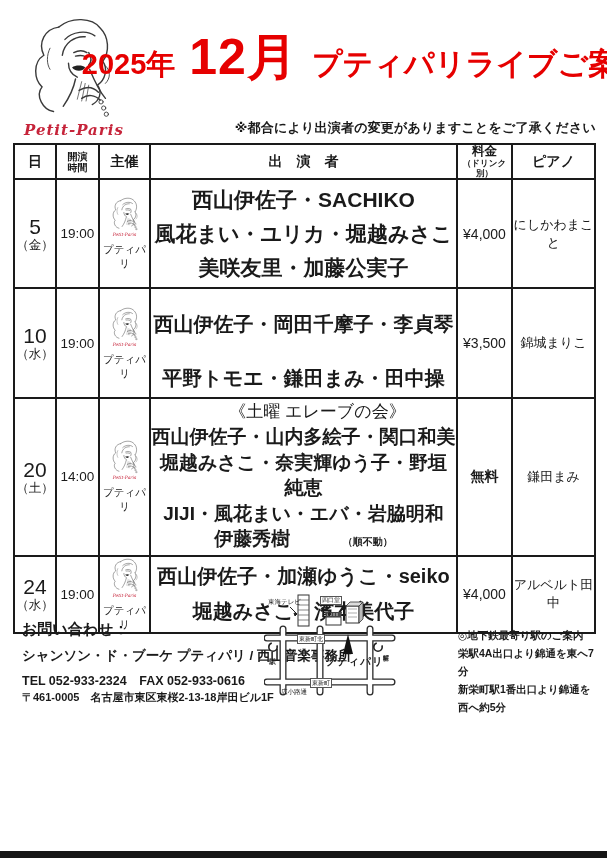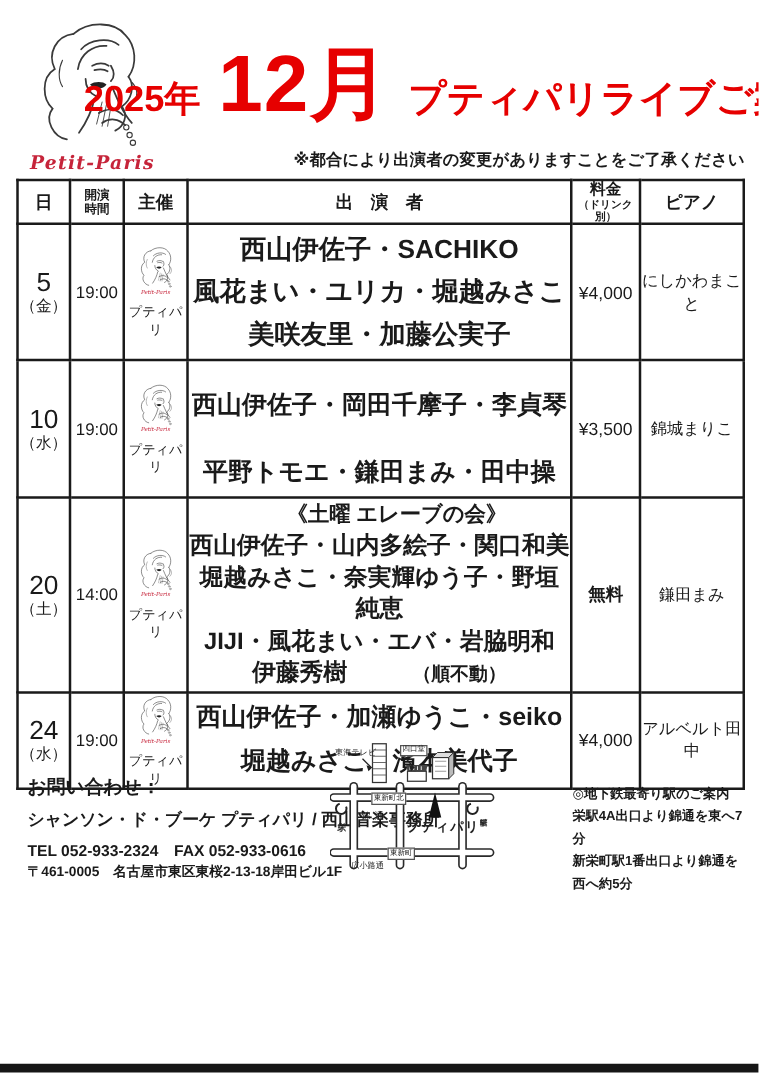--- a/index.html
+++ b/index.html
@@ -8,21 +8,21 @@
   .page { position:relative; width:607px; height:860px; background:#ffffff; overflow:hidden; }
 
   
   .logo { position:absolute; left:22px; top:13px; width:108px; height:126px; }
   .logo-sketch { width:100px; height:110px; display:block; }
   .logo-script { position:absolute; left:2px; top:108px; font-family:"DejaVu Serif","Liberation Serif",serif;
                  font-style:italic; font-weight:700; color:#c6243a; font-size:15px; letter-spacing:1px; }
   .title-row { position:absolute; left:132px; top:24px; width:466px; display:flex;
                align-items:baseline; justify-content:center; gap:14px; color:#e60000; white-space:nowrap; }
   .t-year  { font-size:29px; font-weight:700; }
-  .t-month { font-size:64px; font-weight:700; letter-spacing:1px; }
+  .t-month { font-size:50px; font-weight:700; letter-spacing:1px; }
   .t-rest  { font-size:30px; font-weight:700; }
   .notice { position:absolute; right:11px; top:119px; font-size:13px; font-weight:700; letter-spacing:0.2px; }
 
   
   table.sched { position:absolute; left:13px; top:143px; width:581px; border-collapse:collapse; table-layout:fixed; }
   .sched th, .sched td { border:2px solid #1a1a1a; text-align:center; vertical-align:middle; padding:0; }
   .sched th { font-size:14px; font-weight:700; height:33px; }
   .th-sub { font-size:10px; line-height:11px; font-weight:700; }
   .th-fee-main { font-size:12.5px; line-height:13px; }
   .th-fee-sub  { font-size:8.5px; line-height:10px; font-weight:700; }
@@ -33,22 +33,22 @@
   .c-org  { vertical-align:middle; }
   .org-inner { display:flex; flex-direction:column; align-items:center; justify-content:center; }
   .mini-sketch { width:34px; height:36px; display:block; }
   .mini-script { font-family:"DejaVu Serif","Liberation Serif",serif; font-style:italic; color:#c6243a;
                  font-size:4.5px; line-height:5px; }
   .org-label { font-size:10.5px; margin-top:6px; }
   .c-perf { font-weight:700; }
   .r1 .pl { font-size:21px; line-height:34px; }
   .r2 .pl { font-size:20px; line-height:37px;margin-top:17px; }
   .r3 .pl { font-size:19px; line-height:25.5px; }
-  .r3 .pl-title { font-size:17px; line-height:25px; font-weight:700;padding-left:28px; }
-  .r3 .pl-note { font-size:15px; font-weight:700;margin-left:47px; }
+  .r3 .pl-title { font-size:17px; line-height:25px; font-weight:400;padding-left:28px; }
+  .r3 .pl-note { font-size:10px; font-weight:700;margin-left:47px; }
   .r4 .pl { font-size:20px; line-height:35px; }
   .c-fee { font-size:14px;margin-left:27px; }
   .fee-bold { font-weight:700; }
   .c-piano { font-size:13px; }
 
   
   .contact { position:absolute; left:22px; top:620px; font-weight:700; }
   .contact .l1 { font-size:15px; }
   .contact .l2 { font-size:13.5px; margin-top:8px; }
   .contact .l3 { font-size:12.5px; margin-top:8px; }

